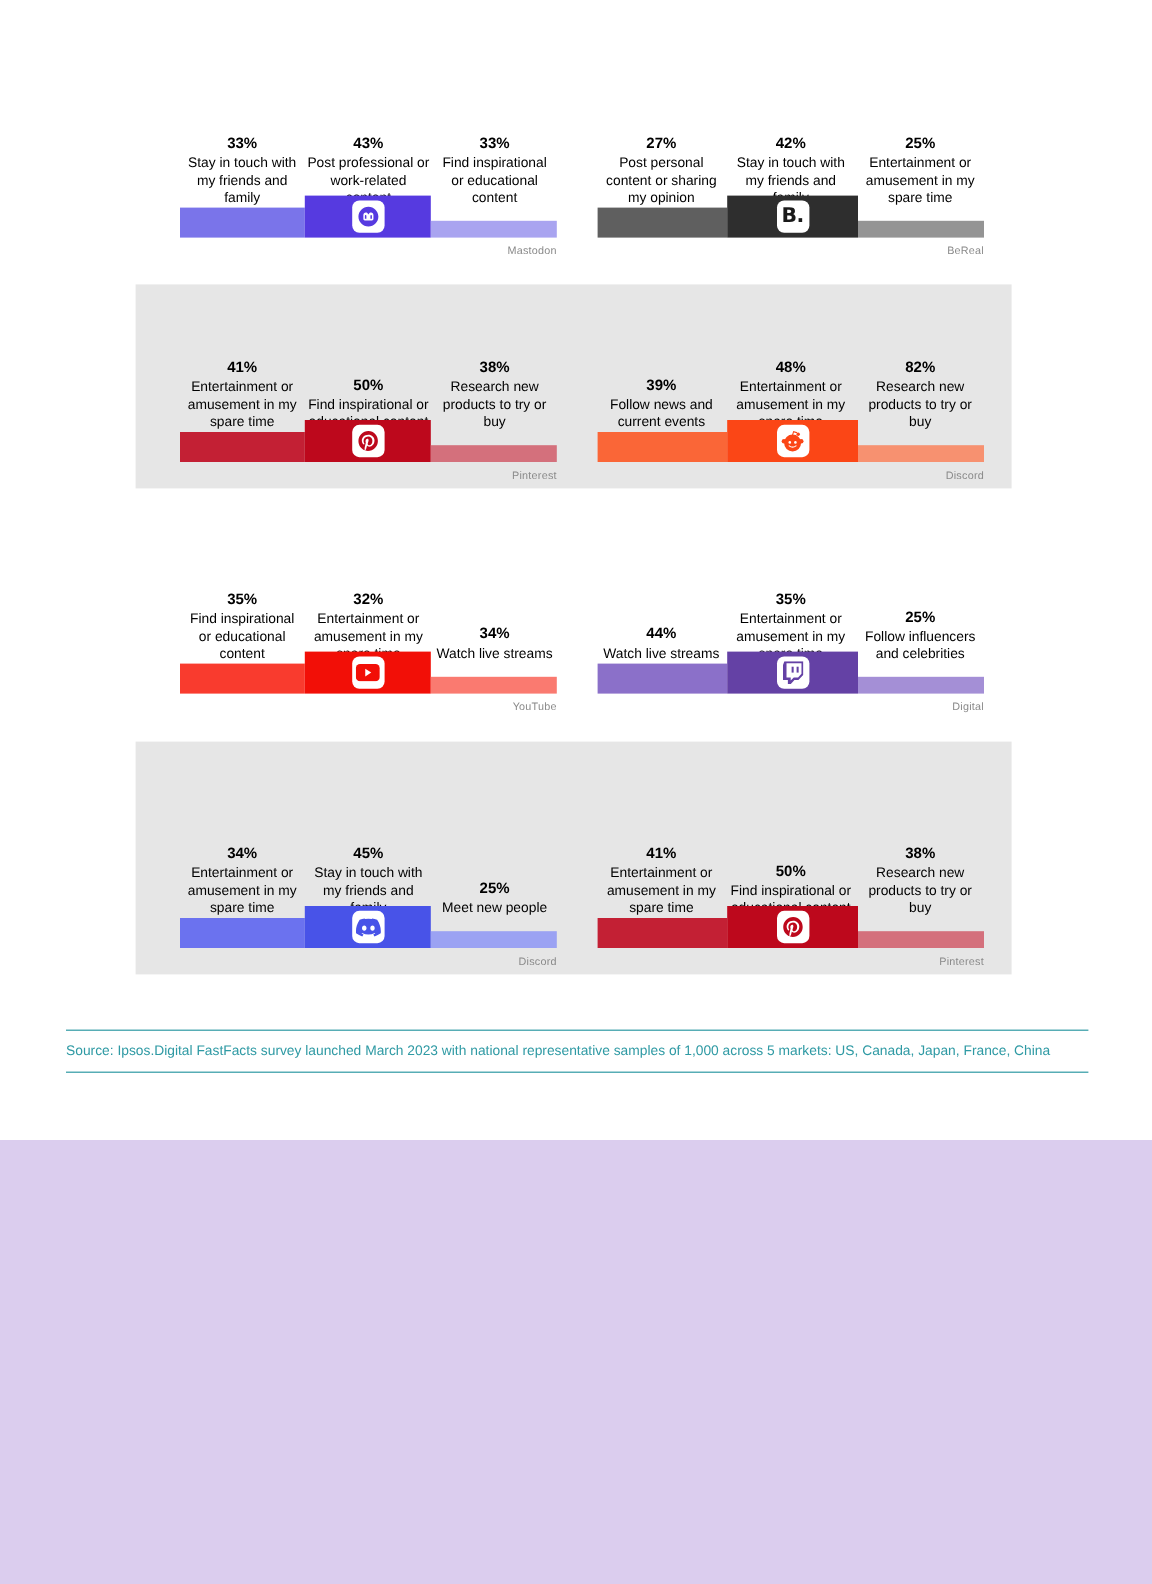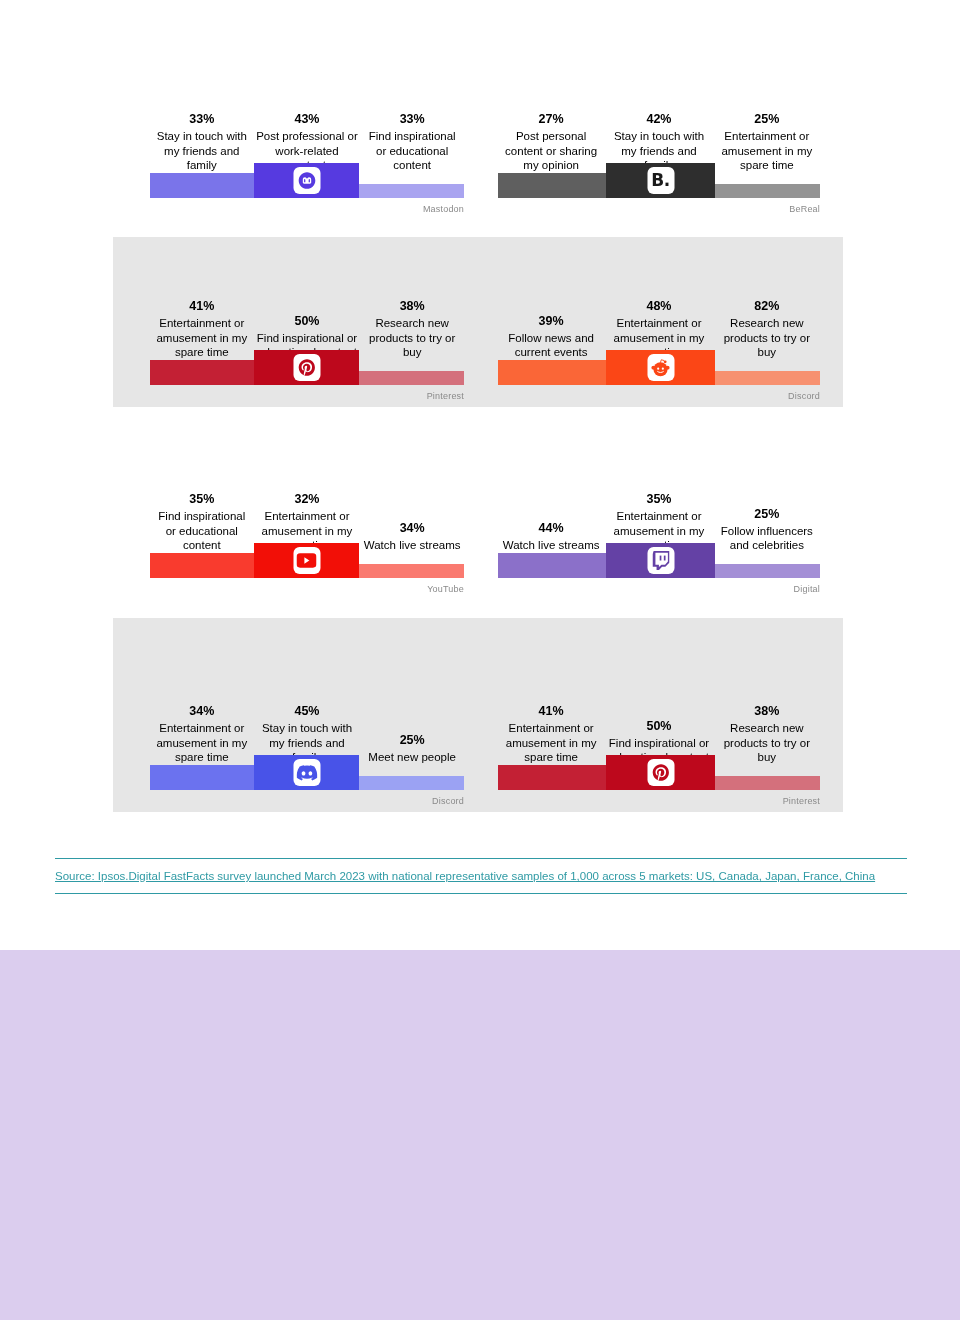--- a/index.html
+++ b/index.html
@@ -142,21 +142,20 @@
     border-top: 1px solid #2f9aa4;
     border-bottom: 1px solid #2f9aa4;
     padding: 9px 0 8px 0;
     box-sizing: border-box;
   }
   .source p {
     margin: 0;
     font-size: 11.5px;
     line-height: 17px;
     color: #2f9aa4;
-    text-decoration: underline;
   }
 </style>
 </head>
 <body>
 
 <div class="sheet">
   <div id="rows-host">
       <div class="band" style="top: 40px; height: 180px;">
         <div class="panel left">
           <div class="labels">

